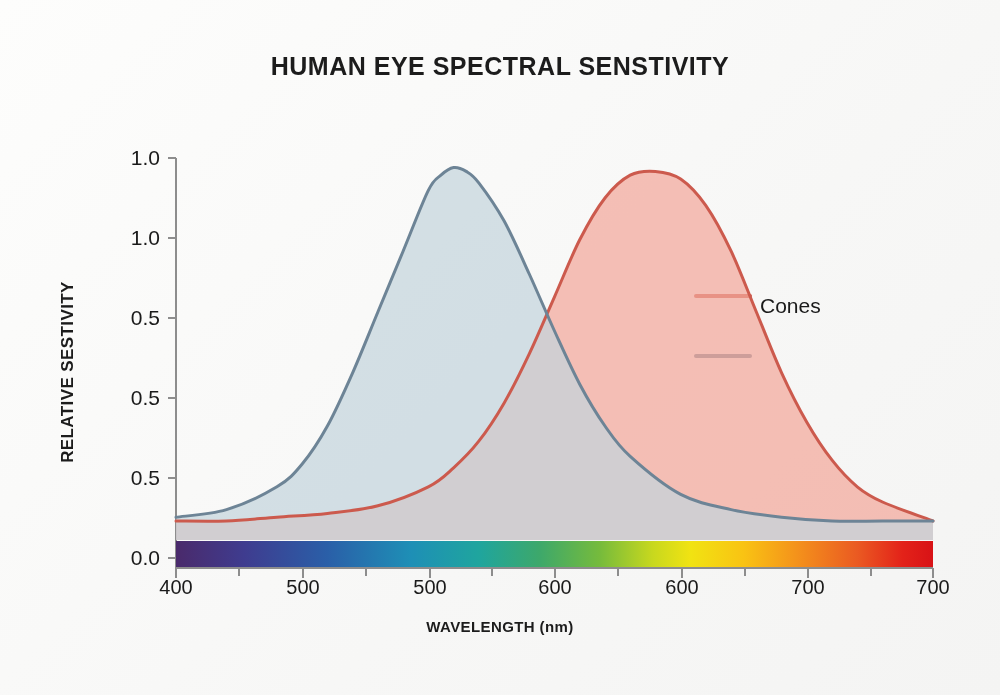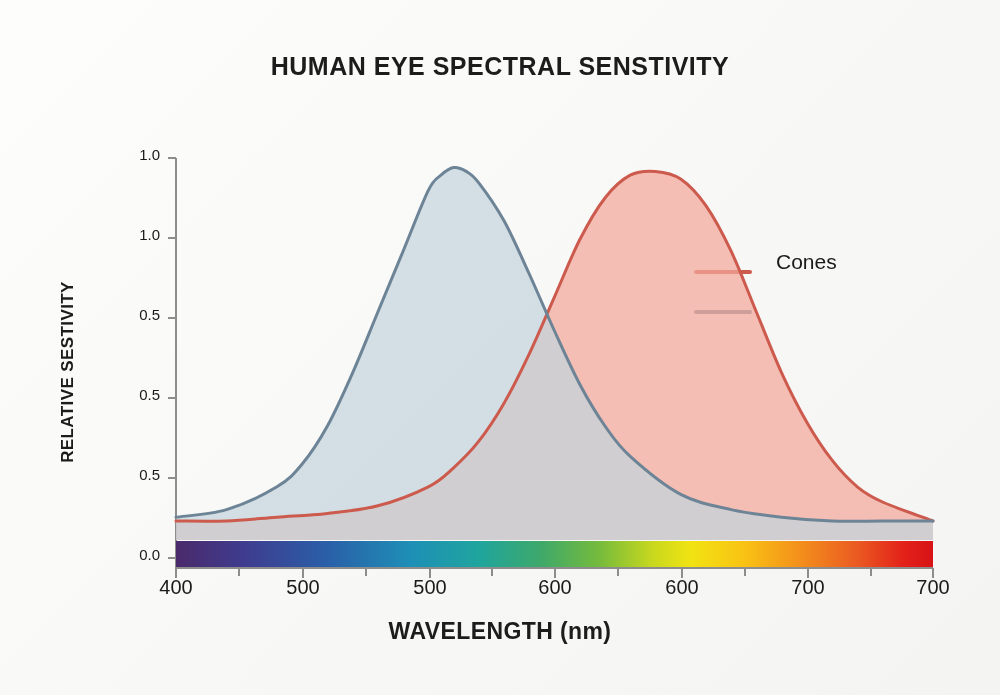--- a/index.html
+++ b/index.html
@@ -47,48 +47,49 @@
     font-weight: bold;
     letter-spacing: 0.4px;
     color: #1c1c1c;
   }
   #x-axis-title {
     position: absolute;
     left: 0;
     top: 618px;
     width: 1000px;
     text-align: center;
-    font-size: 23px;
+    font-size: 15px;
     font-weight: bold;
     letter-spacing: 0.4px;
     color: #1c1c1c;
   }
   .y-tick-label {
     position: absolute;
     right: 0;
     width: 56px;
     text-align: right;
-    font-size: 15px;
+    font-size: 21px;
     color: #1a1a1a;
     font-family: "Liberation Sans", sans-serif;
   }
   .x-tick-label {
     position: absolute;
     top: 576px;
     width: 80px;
     text-align: center;
     font-size: 20px;
     color: #1a1a1a;
     font-family: "Liberation Sans", sans-serif;
   }
   .legend-row {
     position: absolute;
     display: flex;
-    align-items: flex-end;
-    gap: 24px;
+    align-items: flex-start;
+    gap: 8px;
+    margin-top: 44px;
   }
   .legend-swatch {
     display: block;
     width: 58px;
     height: 4px;
     border-radius: 2px;
   }
   .legend-label {
     font-size: 21px;
     color: #1a1a1a;

